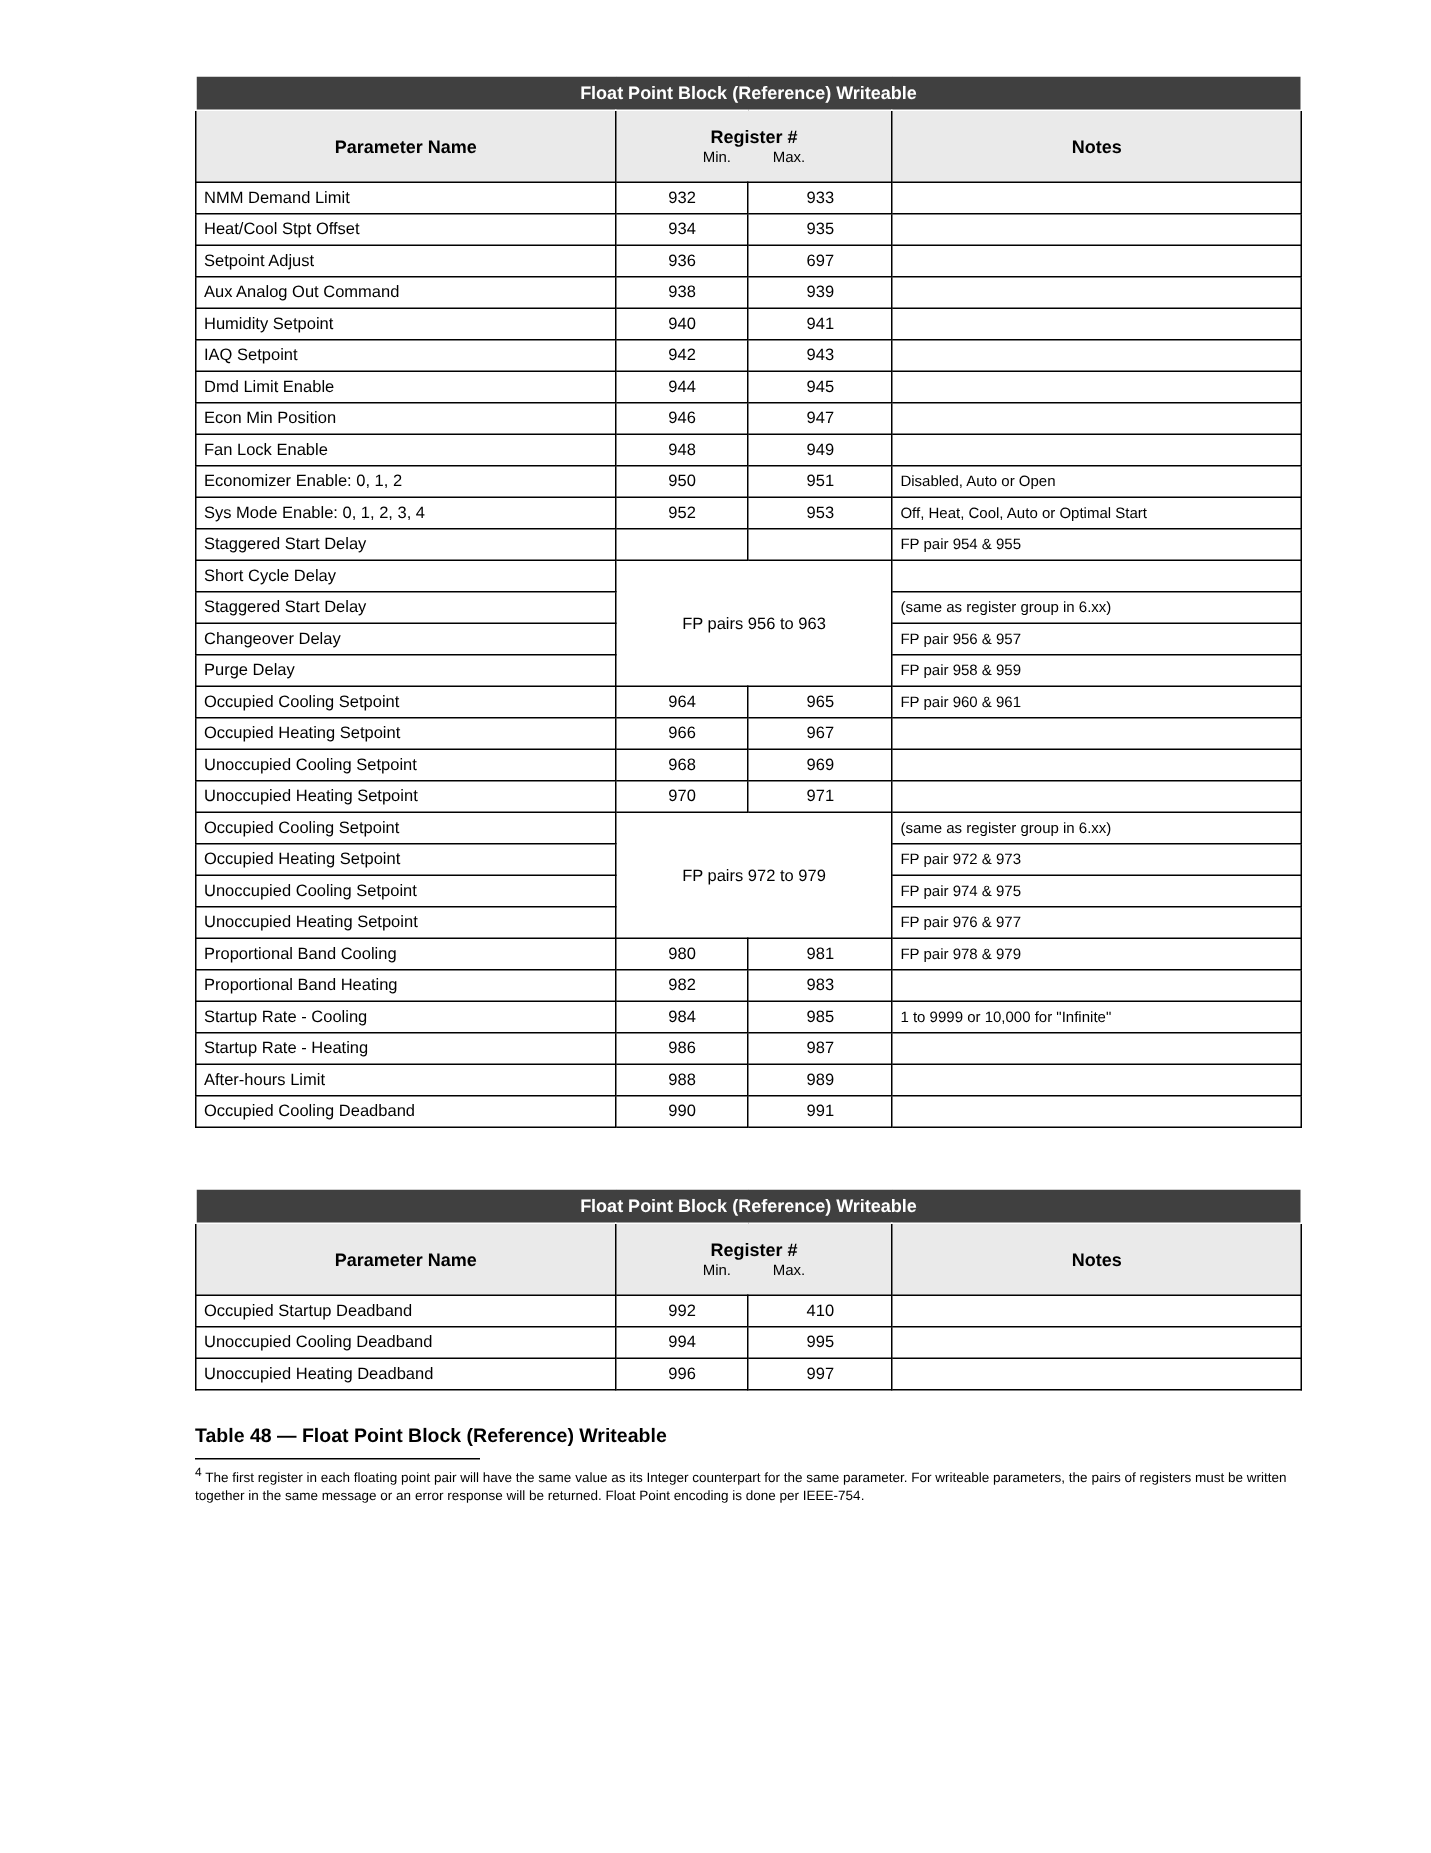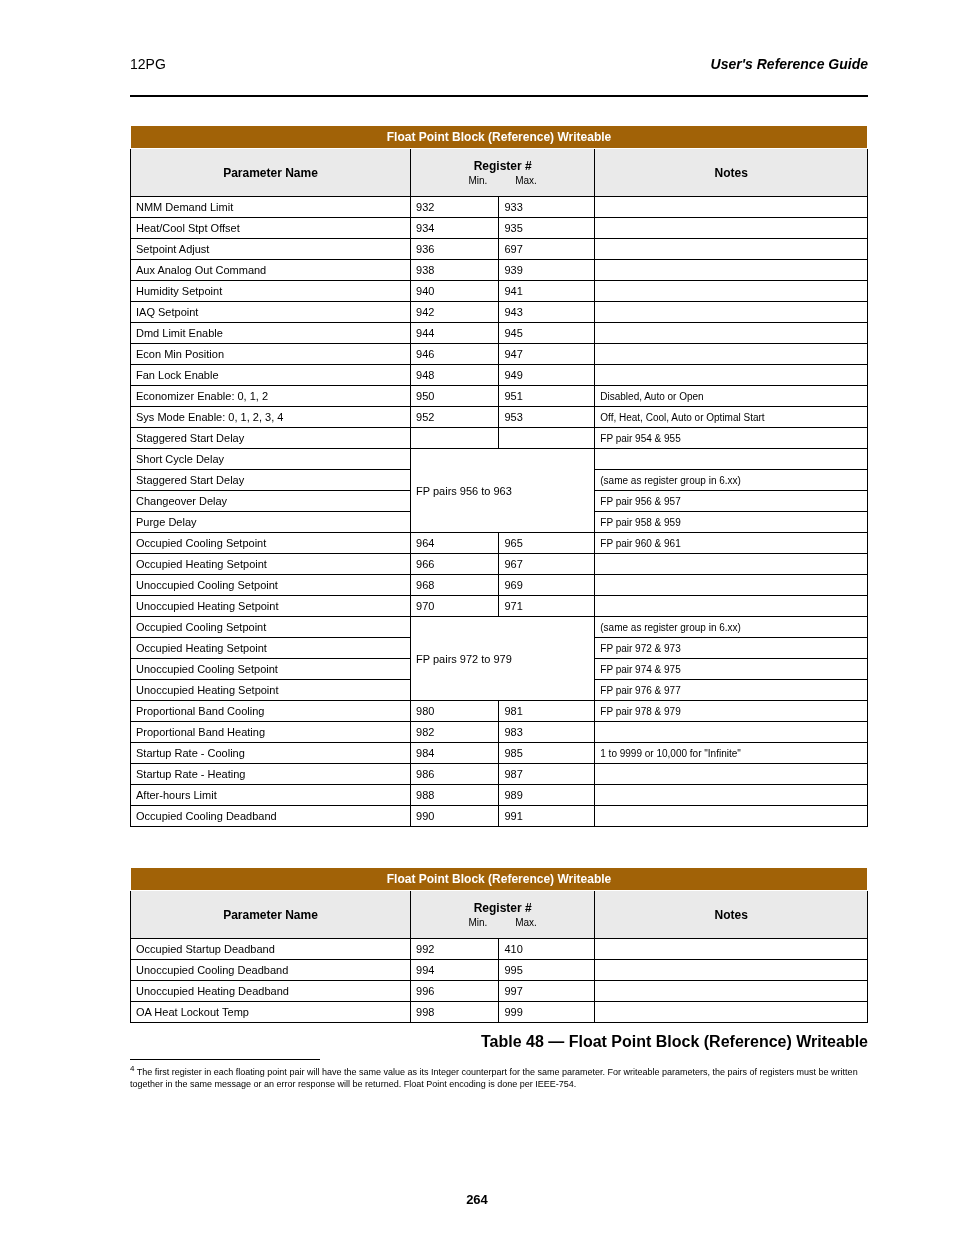--- a/index.html
+++ b/index.html
@@ -43,21 +43,21 @@
     border-collapse: collapse;
     font-size: 11px;
     table-layout: fixed;
   }
   table.data-table col.c-name   { width: 38%; }
   table.data-table col.c-min    { width: 12%; }
   table.data-table col.c-max    { width: 13%; }
   table.data-table col.c-notes  { width: 37%; }
 
   .title-row td {
-    background: #a16207;
+    background: #404040;
     color: #fff;
     font-weight: bold;
     font-size: 12px;
     padding: 4px 6px;
     border: 1px solid #fff;
     text-align: center;
     margin-top: 27px;
   }
   .head-row td {
     background: #eaeaea;
@@ -75,30 +75,30 @@
     margin-top: 2px;
   }
 
   .body-row td {
     border: 1px solid #000;
     padding: 2px 5px;
     vertical-align: middle;
     height: 16px;
   }
   .body-row td.name  { text-align: left; }
-  .body-row td.num   { text-align: left; }
+  .body-row td.num   { text-align: center; }
   .body-row td.notes { text-align: left; font-size: 10px; }
 
   .section-gap { height: 40px; }
 
   .caption {
-    text-align: right;
-    font-size: 16px;
+    text-align: left;
+    font-size: 13px;
     font-weight: 600;
-    margin-top: 10px;
+    margin-top: 22px;
   }
 
   .footnote {
     font-size: 9px;
     margin-top: 4px;
     line-height: 1.3;
   }
   .footnote hr {
     width: 190px;
     margin: 8px 0 4px 0;
@@ -115,24 +115,20 @@
     bottom: 28px;
     font-size: 13px;
     font-weight: 700;
   }
 </style>
 </head>
 <body>
 
 <div class="page">
 
-  <div class="header-zone">
-    <div class="header-left">12PG</div>
-    <div class="header-right">User's Reference Guide</div>
-  </div>
 
   <table class="data-table">
     <colgroup>
       <col class="c-name">
         <col class="c-min">
         <col class="c-max">
         <col class="c-notes">
     </colgroup>
     <tbody>
         <tr class="title-row">
@@ -359,31 +355,24 @@
           <td class="num">994</td>
           <td class="num">995</td>
           <td class="notes"></td>
         </tr>
         <tr class="body-row">
           <td class="name">Unoccupied Heating Deadband</td>
           <td class="num">996</td>
           <td class="num">997</td>
           <td class="notes"></td>
         </tr>
-        <tr class="body-row">
-          <td class="name">OA Heat Lockout Temp</td>
-          <td class="num">998</td>
-          <td class="num">999</td>
-          <td class="notes"></td>
-        </tr>
       </tbody>
   </table>
 
   <div class="caption">Table 48 — Float Point Block (Reference) Writeable</div>
 
   <div class="footnote">
     <hr>
     <sup>4</sup>
     <span> The first register in each floating point pair will have the same value as its Integer counterpart for the same parameter. For writeable parameters, the pairs of registers must be written together in the same message or an error response will be returned. Float Point encoding is done per IEEE-754.</span>
   </div>
 
-  <div class="page-num">264</div>
 </div>
 
 </body></html>

